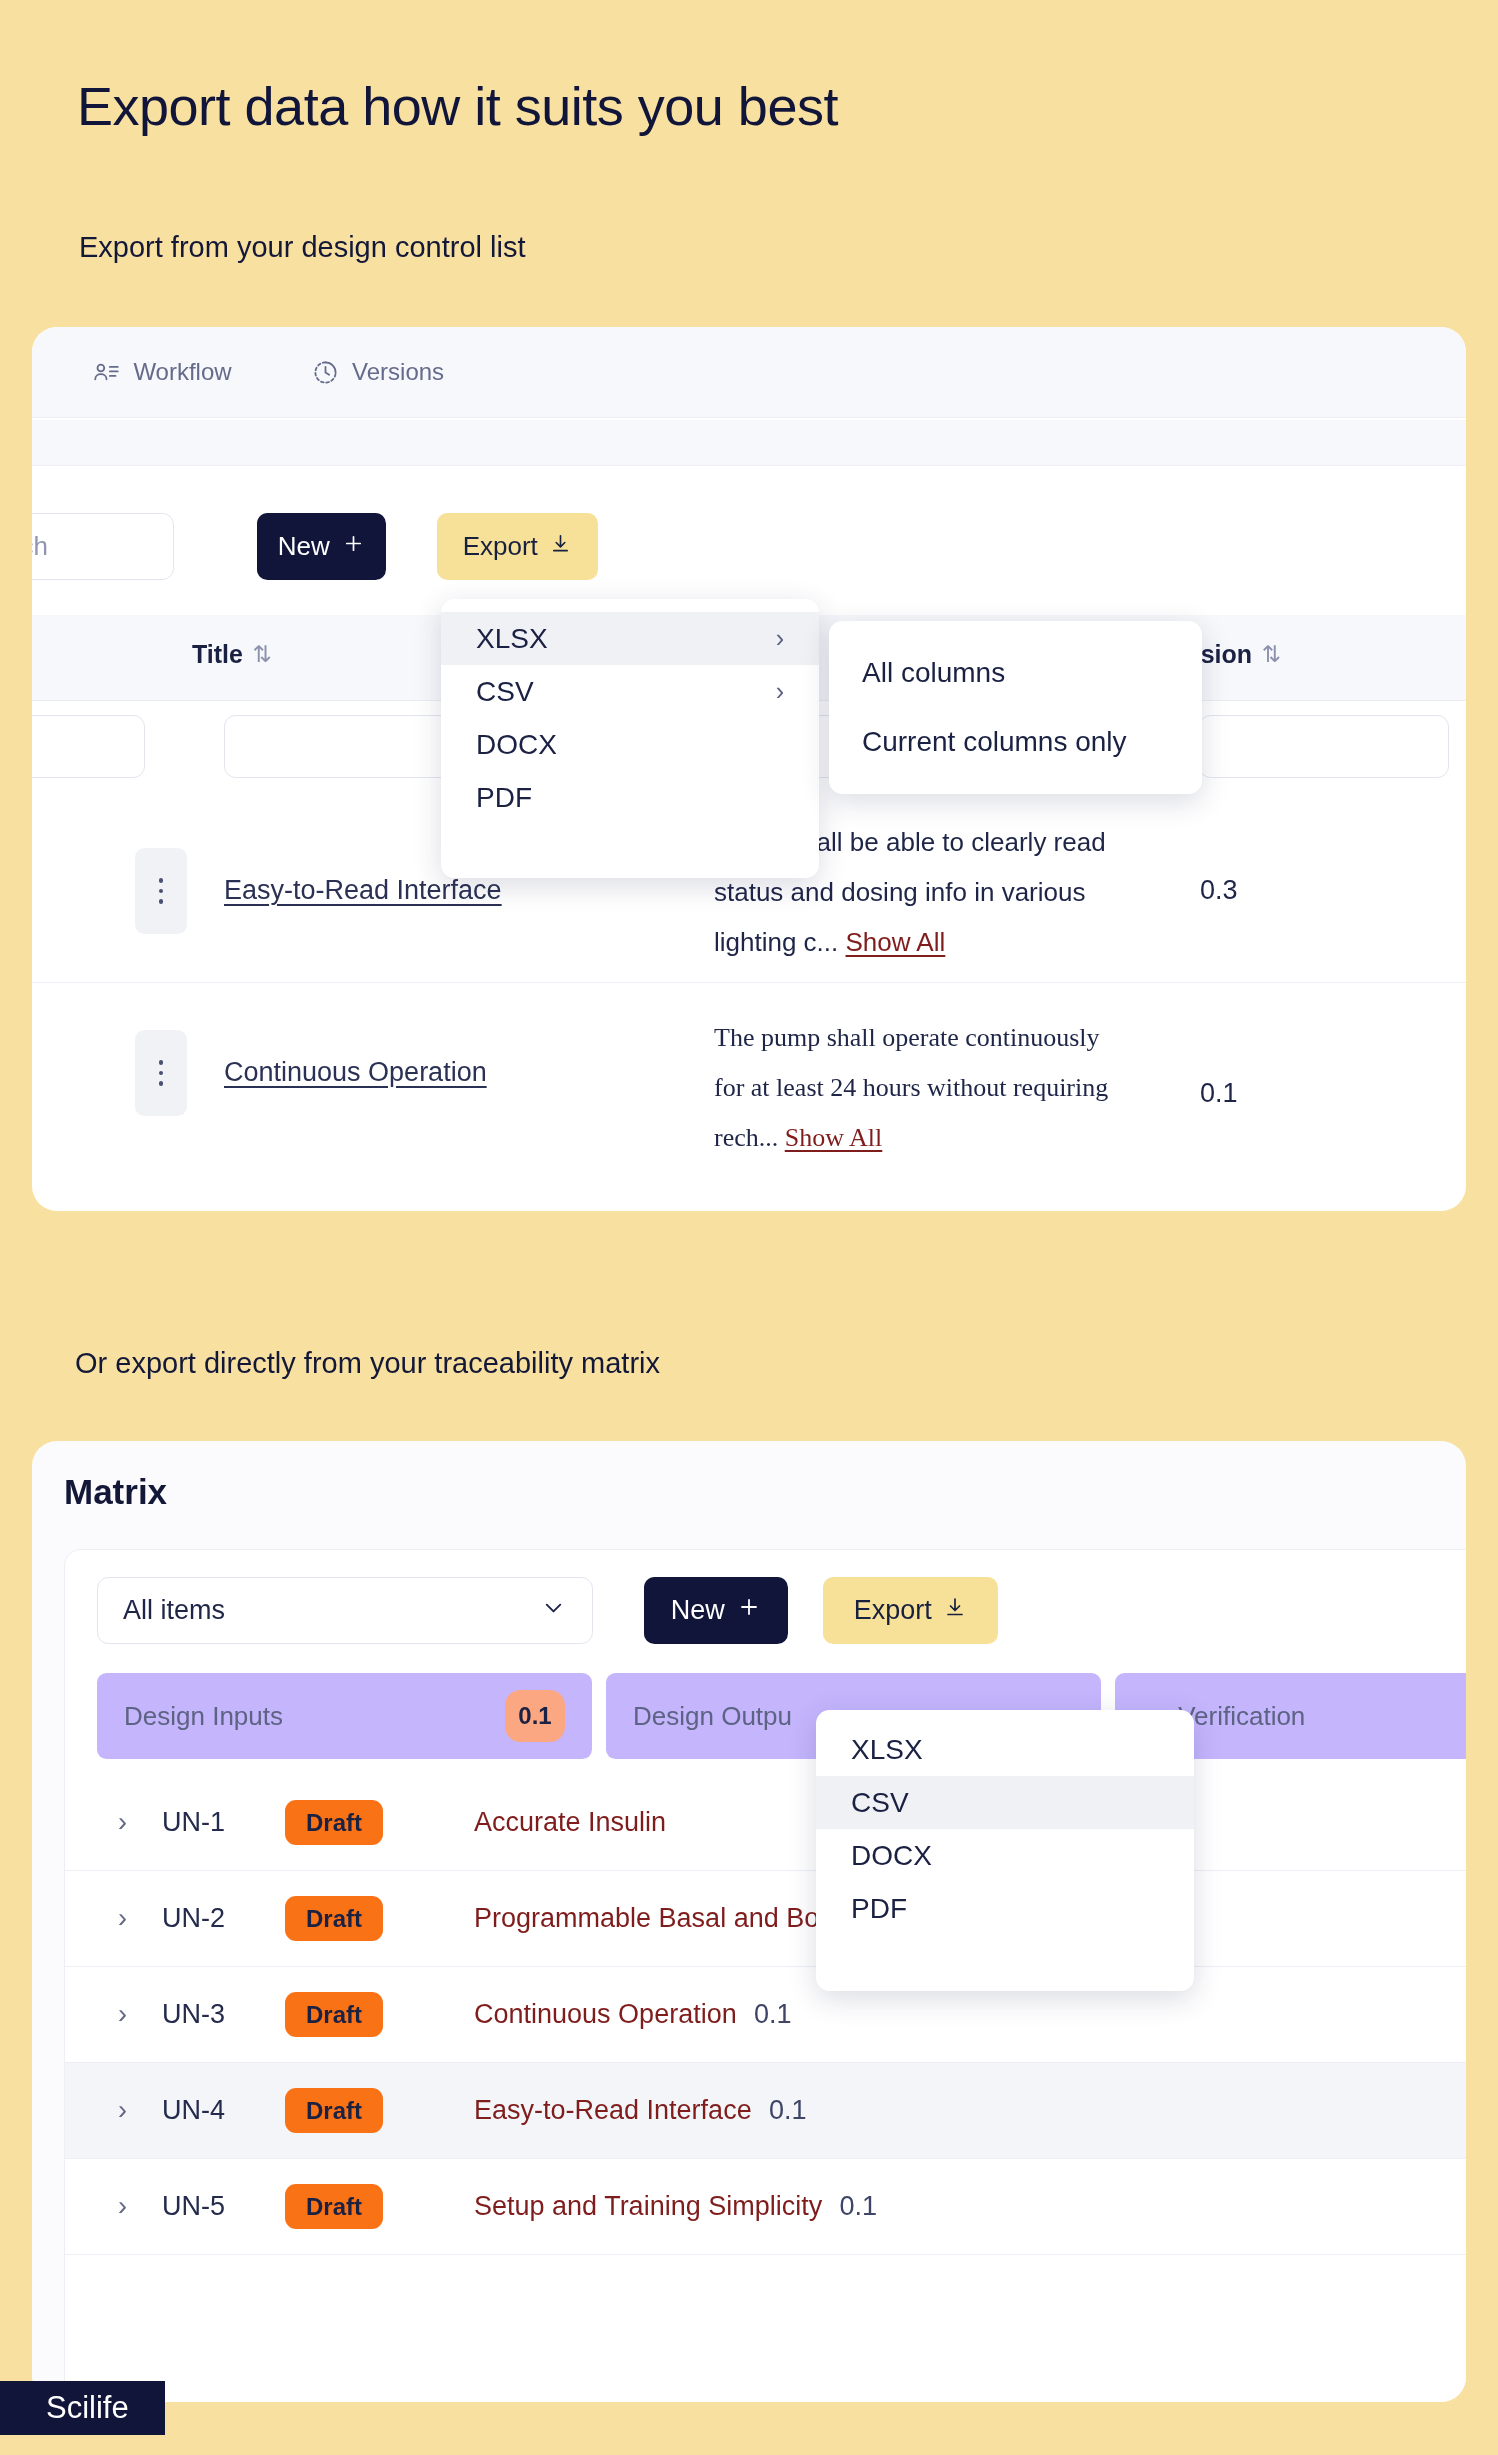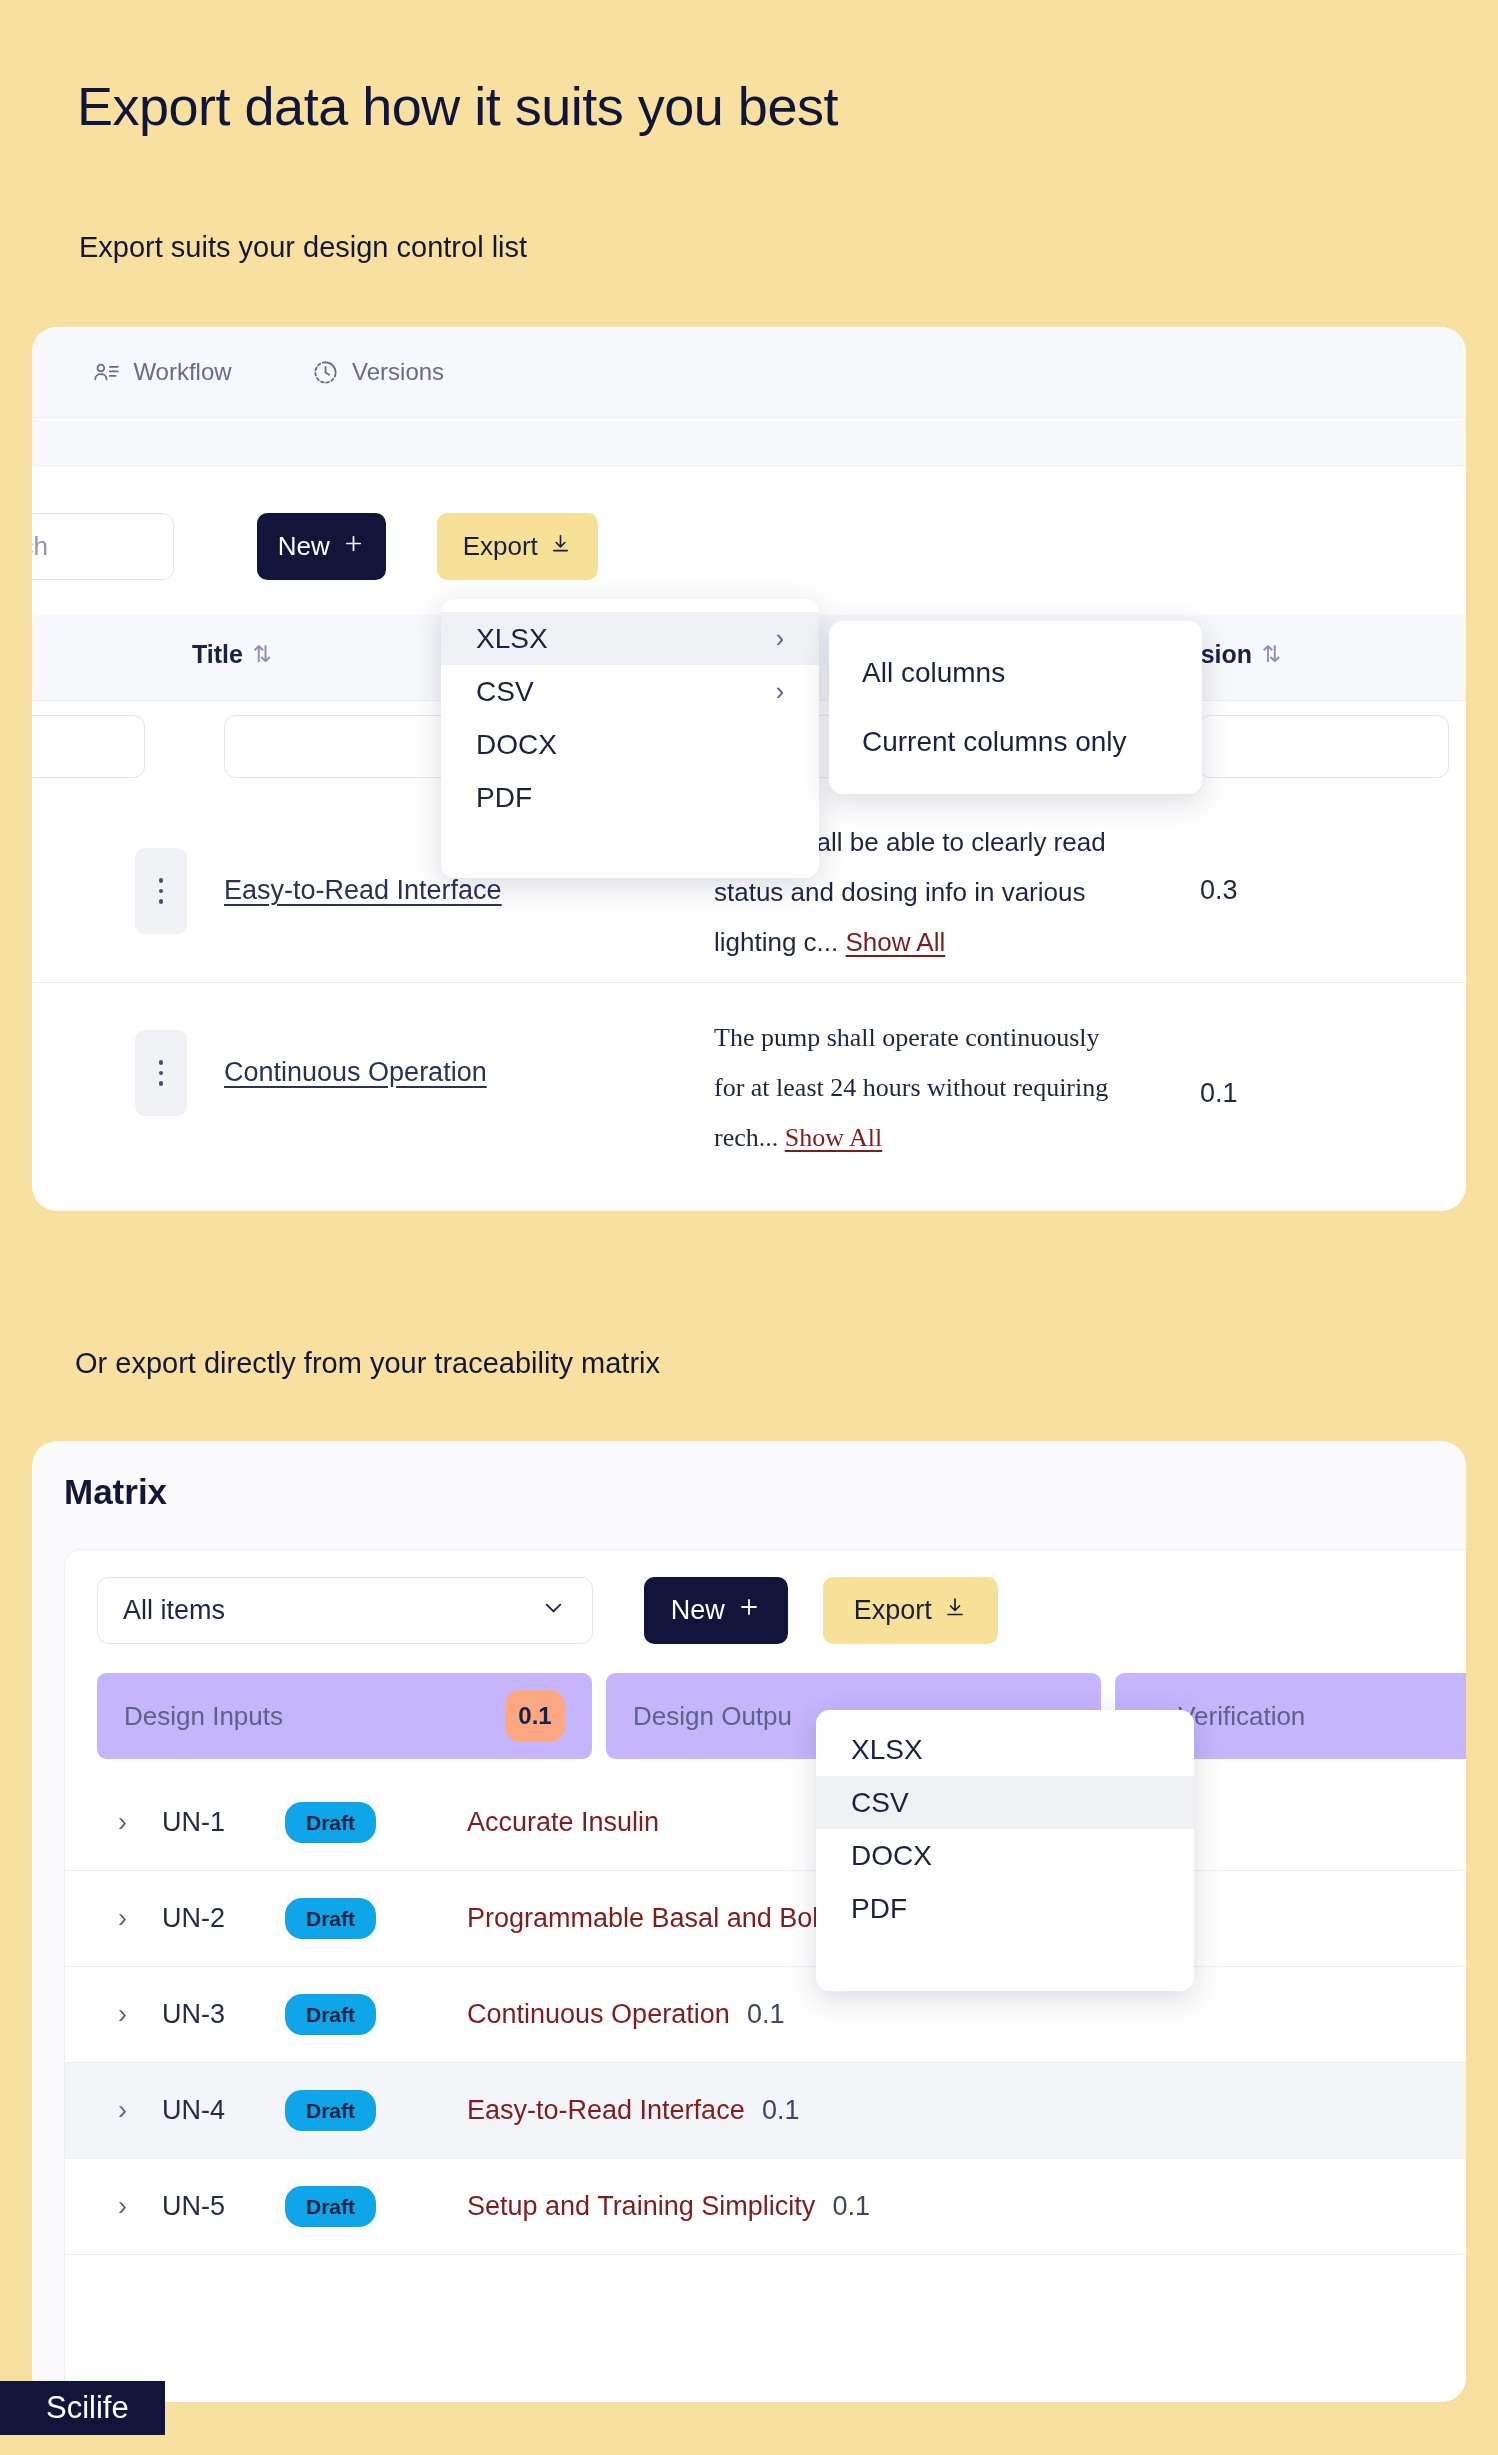--- a/index.html
+++ b/index.html
@@ -213,22 +213,22 @@
     font-size: 24px; font-weight: 700;
   }
   .mrow {
     position: absolute; left: 0; width: 100%; height: 96px;
     border-bottom: 1px solid #EDEFF4; display: flex; align-items: center;
   }
   .mrow.hl { background: #F3F5F9; }
   .mchev { margin-left: 53px; color: #5F6585; font-size: 27px; width: 25px; }
   .mun { margin-left: 19px; font-size: 27px; color: #242B4D; width: 88px; }
   .mdraft {
-    margin-left: 35px; background: #0ea5e9; color: #1B2142;
-    border-radius: 17px; padding: 8.6px 21px; font-size: 21px; font-weight: 700;
+    margin-left: 35px; background: #f97316; color: #1B2142;
+    border-radius: 11px; padding: 8.6px 21px; font-size: 24px; font-weight: 700;
   }
   .mname { margin-left: 91px; font-size: 27px; color: #7f1d1d; }
   .mver { margin-left: 17.3px; font-size: 27px; color: #3E4566; }
 
   
   .menu2 {
     position: absolute; left: 816px; top: 1710px;
     width: 378px; height: 281px;
     background: #fff; border-radius: 13.4px;
     box-shadow: 0 7.7px 29px rgba(30,40,80,0.16);
@@ -241,21 +241,21 @@
     width: 165px; height: 54px;
     background: #111539; color: #fff;
     display: flex; align-items: center; padding-left: 46px;
     font-size: 31px; font-weight: 500;
   }
 </style>
 </head>
 <body>
 
 <div class="h1">Export data how it suits you best</div>
-<div class="sub1">Export suits your design control list</div>
+<div class="sub1">Export from your design control list</div>
 
 <div class="card1">
 
   <div class="tabsbar">
     <div class="tab t1">
       <span>
         <svg width="27" height="27" viewBox="0 0 24 24" fill="none" stroke="#656B8B" stroke-width="1.6" stroke-linecap="round">
           <circle cx="7" cy="8" r="3"></circle>
             <path d="M2 18c0-3 2.5-4.5 5-4.5s5 1.5 5 4.5"></path>
           <path d="M15 7h7M15 11h7M15 15h5"></path>

